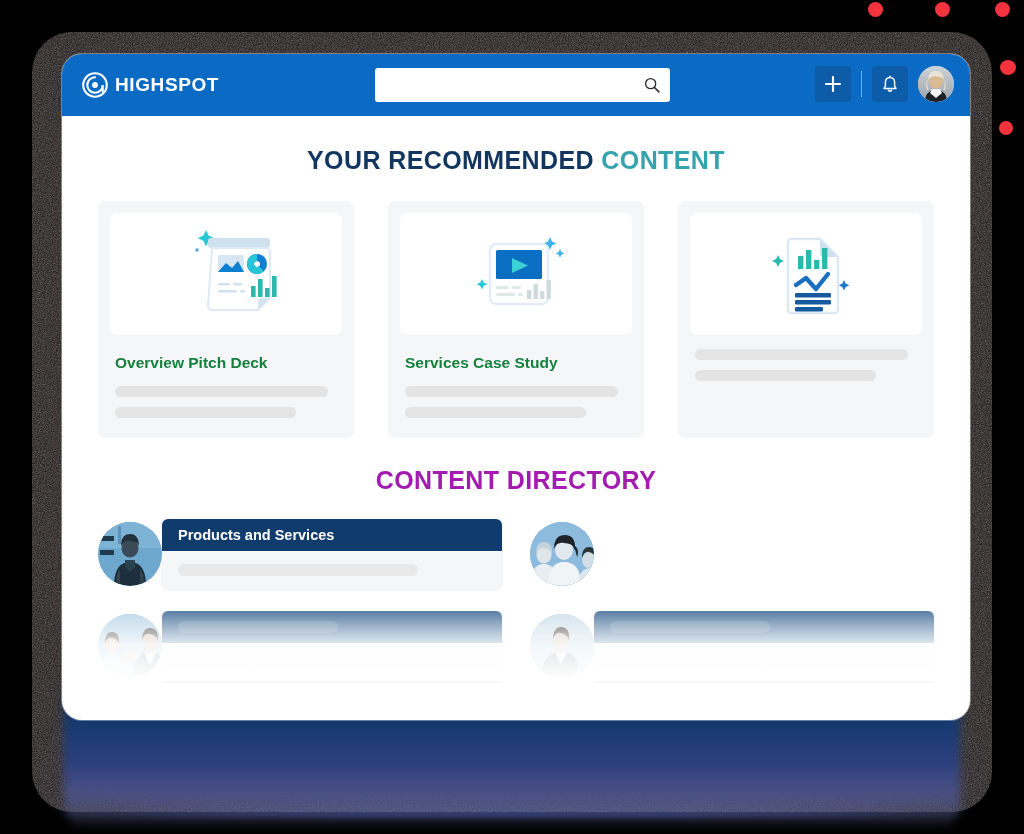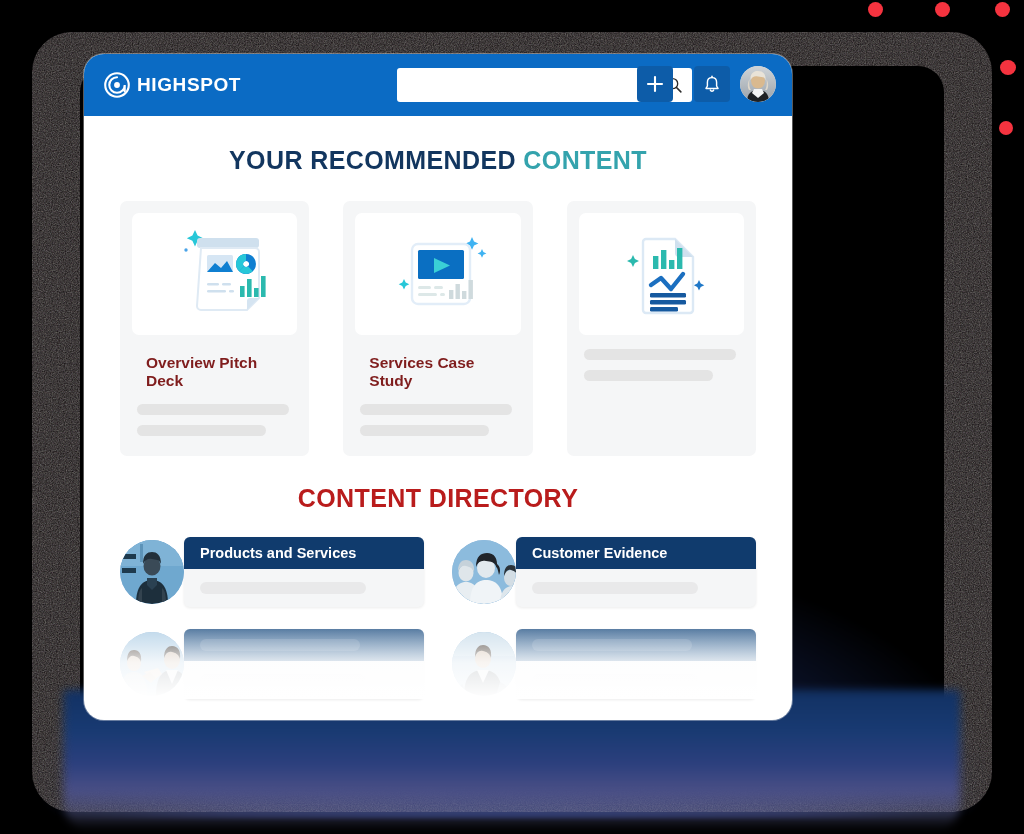--- a/index.html
+++ b/index.html
@@ -53,22 +53,22 @@
     background: linear-gradient(to bottom,
         #123163 0%, #183a72 28%, #2b3f7d 52%, #4a4f86 72%,
         rgba(90,95,140,.45) 88%, rgba(0,0,0,0) 100%);
     filter: blur(4px);
     z-index: 3;
   }
 
   
   .app {
     position: absolute;
-    left: 84px; top: 54px;
-    width: 708px; height: 666px;
+    left: 62px; top: 54px;
+    width: 908px; height: 666px;
     background: #ffffff;
     border-radius: 20px;
     overflow: hidden;
     z-index: 6;
     box-shadow: 0 0 0 1px rgba(255,255,255,.35);
   }
 
   
   .topbar {
     position: relative;
@@ -160,39 +160,39 @@
     border-radius: 7px;
     padding: 12px 12px 20px 12px;
   }
   .card-thumb {
     background: #ffffff;
     border-radius: 7px;
     height: 122px;
     display: flex; align-items: center; justify-content: center;
   }
   .card-title {
-    color: #7f1d1d;
+    color: #15803d;
     font-size: 15.5px;
     font-weight: bold;
-    margin: 19px 0 0 14px;
+    margin: 19px 0 0 5px;
   }
   .ph {
     background: #e4e4e4;
     border-radius: 20px;
     height: 11px;
     margin: 14px 0 0 5px;
   }
   .ph.w1 { width: 92%; }
   .ph.w2 { width: 78%; margin-top: 10px; }
 
   .dir-title {
     text-align: center;
     font-size: 25px;
     font-weight: bold;
-    color: #b91c1c;
+    color: #a21caf;
     letter-spacing: .4px;
     margin-top: 28px;
   }
 
   .dir-grid {
     position: relative;
     margin-top: 24px;
     padding: 0 36px 0 36px;
     display: grid;
     grid-template-columns: 1fr 1fr;
@@ -497,28 +497,20 @@
                 <path d="M18 64 C18 46 25 40 34 40 C44 40 51 46 51 64 Z" fill="#f0f4f7"></path>
                 <ellipse cx="34" cy="28" rx="9" ry="10" fill="#e2e9ee"></ellipse>
                 <path d="M24 27 C24 16 29 13 35 13 C42 13 46 18 45 28 C42 21 39 22 34 21 C29 20 26 22 24 27 Z" fill="#20242a"></path>
                 <path d="M45 24 C48 26 49 31 47 35 C46 30 45 27 44 26 Z" fill="#20242a"></path>
                 <path d="M48 64 C48 52 53 46 60 46 C66 46 70 52 70 64 Z" fill="#dde6ec"></path>
                 <ellipse cx="59" cy="38" rx="7" ry="8" fill="#d3dde4"></ellipse>
                 <path d="M52 36 C52 28 55 25 59 25 C64 25 67 29 66 37 C64 31 62 31 59 30 C56 29 54 31 52 36 Z" fill="#2b3238"></path>
               </g>
             </svg>
           </div>
-          <div class="dir-panel">
-            <div class="dir-head">
-              <span class="dir-head-label">Customer Evidence</span>
-            </div>
-            <div class="dir-body">
-              <div class="dir-body-ph"></div>
-            </div>
-          </div>
         </div>
 
         <div class="dir-row faded">
           <div class="dir-avatar">
             <svg width="64" height="64" viewBox="0 0 64 64">
               <defs>
                   <clipPath id="d3">
                     <circle cx="32" cy="32" r="32"></circle>
                   </clipPath>
                 </defs>

